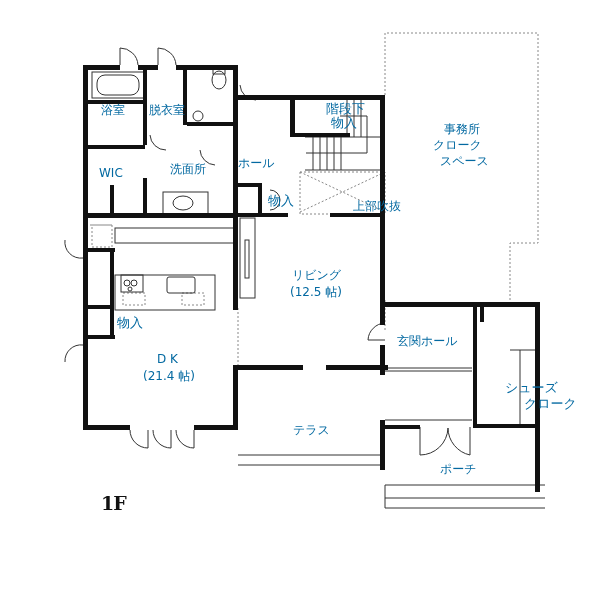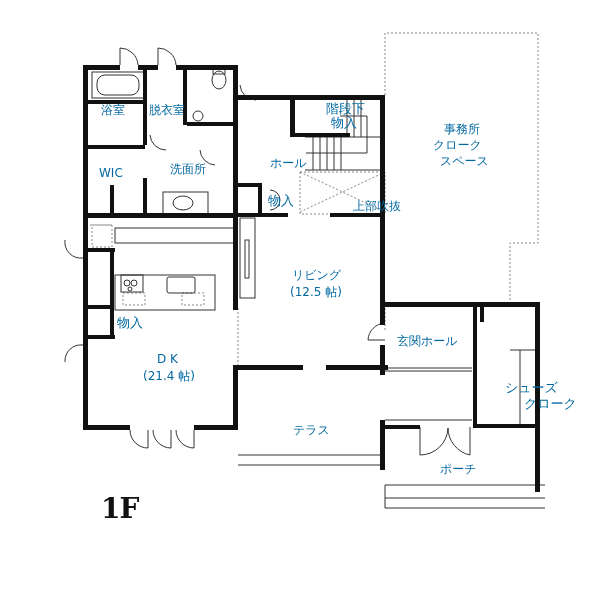--- a/index.html
+++ b/index.html
@@ -2,21 +2,21 @@
 <html><head>
 <meta charset="utf-8">
 <style>
   html, body { margin:0; padding:0; background:#ffffff; }
   body { width:600px; height:600px; position:relative; overflow:hidden;
          font-family:"DejaVu Sans", sans-serif; color:#111; }
   #plan { position:absolute; left:0; top:0; width:600px; height:600px; }
   .lbl { position:absolute; font-size:12px; line-height:14px; text-align:center; color:#0369a1; white-space:nowrap; }
   .lbl.sm { font-size:13px; line-height:13px;margin-left:28px; }
   .floor { position:absolute; left:101px; top:492px; font-family:"DejaVu Serif", serif;
-           font-size:28px; font-weight:bold; letter-spacing:-1px; color:#111; }
+           font-size:19px; font-weight:bold; letter-spacing:-1px; color:#111; }
 </style>
 </head>
 <body>
 
 <svg id="plan" viewBox="0 0 600 600" xmlns="http://www.w3.org/2000/svg">
   <g fill="none" stroke="#888" stroke-width="1" stroke-dasharray="2,2">
 
     <polyline points="385,95 385,33 538,33 538,243 510,243 510,305"></polyline>
 
     <line x1="300" y1="172" x2="385" y2="212"></line>
@@ -148,21 +148,21 @@
     <rect x="380" y="425" width="40" height="4"></rect>
     <rect x="473" y="424" width="67" height="4"></rect>
     <rect x="480" y="302" width="4" height="20"></rect>
   </g>
 </svg>
 
 <div class="lbl" style="left:101px;top:103px;">浴室</div>
 <div class="lbl" style="left:149px;top:103px;text-align:center;">脱衣室</div>
 <div class="lbl" style="left:99px;top:166px;">WIC</div>
 <div class="lbl" style="left:170px;top:162px;">洗面所</div>
-<div class="lbl" style="left:270px;top:156px;">ホール</div>
+<div class="lbl" style="left:238px;top:156px;">ホール</div>
 <div class="lbl sm" style="left:240px;top:194px;">物入</div>
 <div class="lbl sm" style="left:298px;top:102px;">階段下</div>
 <div class="lbl sm" style="left:303px;top:116px;">物入</div>
 <div class="lbl" style="left:313px;top:199px;margin-left:40px;">上部吹抜</div>
 <div class="lbl" style="left:444px;top:122px;">事務所</div>
 <div class="lbl" style="left:433px;top:138px;">クローク</div>
 <div class="lbl" style="left:440px;top:154px;">スペース</div>
 <div class="lbl" style="left:292px;top:268px;">リビング</div>
 <div class="lbl" style="left:290px;top:285px;">(12.5 帖)</div>
 <div class="lbl" style="left:157px;top:352px;">D K</div>

